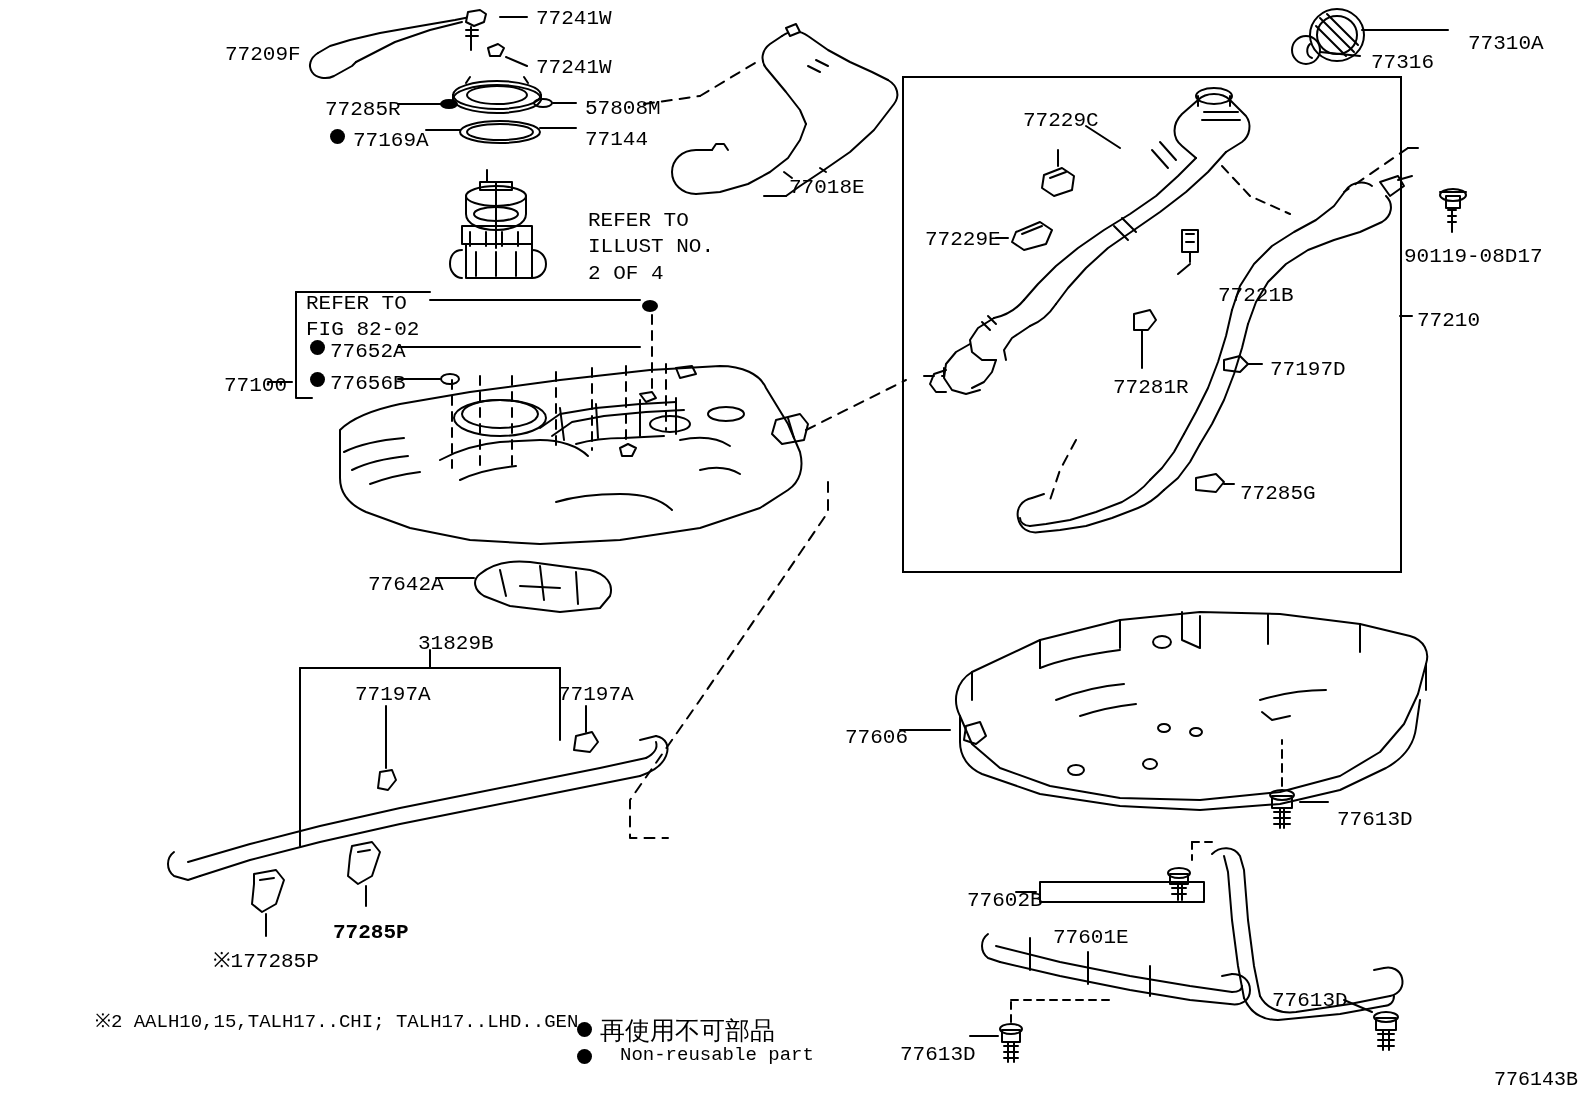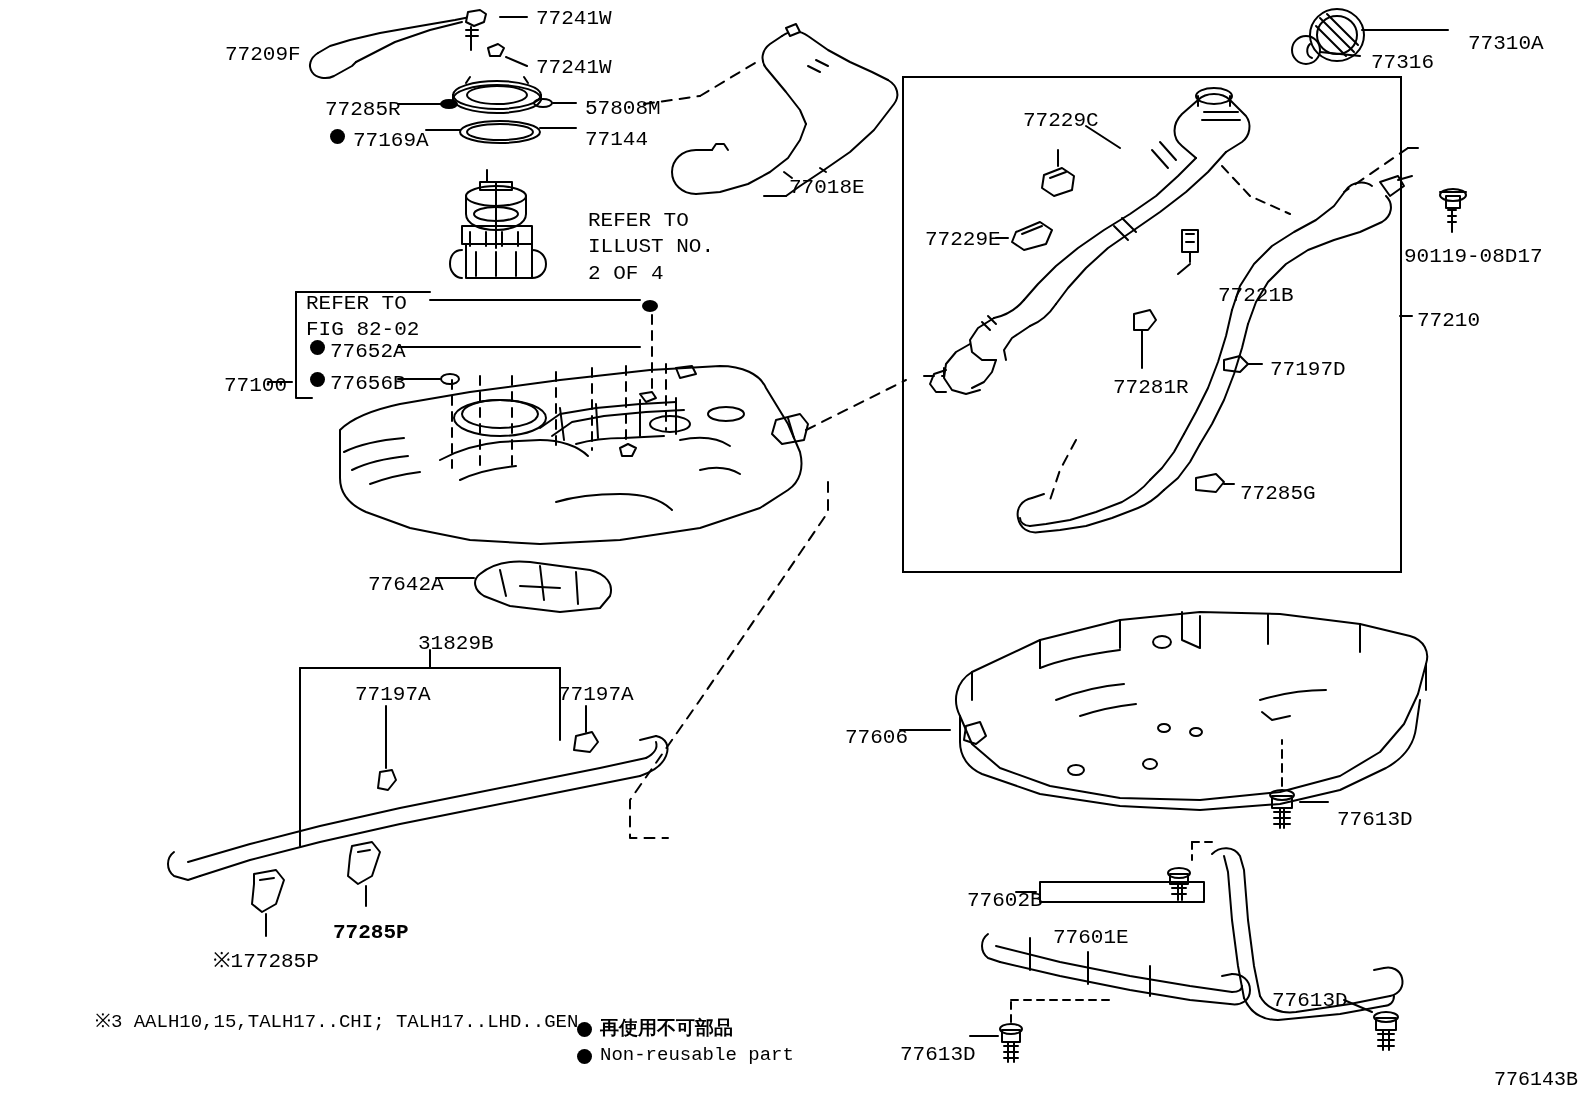--- a/index.html
+++ b/index.html
@@ -18,21 +18,21 @@
   .lbl {
     position: absolute;
     font-family: "Liberation Mono", monospace;
     font-size: 21px;
     color: #000;
     white-space: nowrap;
     letter-spacing: 0px;
     line-height: 1.05;
   }
   .lbl.sm { font-size: 19px; }
-  .lbl.jp { font-family: "DejaVu Sans", sans-serif; font-size: 19px; font-weight: bold; }
+  .lbl.jp { font-family: "DejaVu Sans", sans-serif; font-size: 25px; }
   .lbl.multi { white-space: pre; line-height: 1.25; }
   .dot {
     position: absolute;
     width: 15px;
     height: 15px;
     border-radius: 50%;
     background: #000;
   }
   svg.art {
     position: absolute;
@@ -384,19 +384,19 @@
   <span class="lbl" style="left:213px; top:951px;">※177285P</span>
   <span class="lbl" style="left:1272px; top:990px;">77613D</span>
   <span class="lbl" style="left:900px; top:1044px;">77613D</span>
 
   <span class="lbl multi" style="left:588px; top:208px;">REFER TO
 ILLUST NO.
 2 OF 4</span>
   <span class="lbl multi" style="left:306px; top:291px;">REFER TO
 FIG 82-02</span>
 
-  <span class="lbl sm" style="left:95px; top:1013px;">※3 AALH10,15,TALH17..CHI; TALH17..LHD..GEN</span>
+  <span class="lbl sm" style="left:95px; top:1013px;">※2 AALH10,15,TALH17..CHI; TALH17..LHD..GEN</span>
   <span class="lbl jp" style="left:600px; top:1018px;">再使用不可部品</span>
-  <span class="lbl sm" style="left:600px; top:1046px;text-align:right;">Non-reusable part</span>
+  <span class="lbl sm" style="left:620px; top:1046px;text-align:right;">Non-reusable part</span>
 
   <span class="fig-code">776143B</span>
 
 </div>
 
 </body></html>

